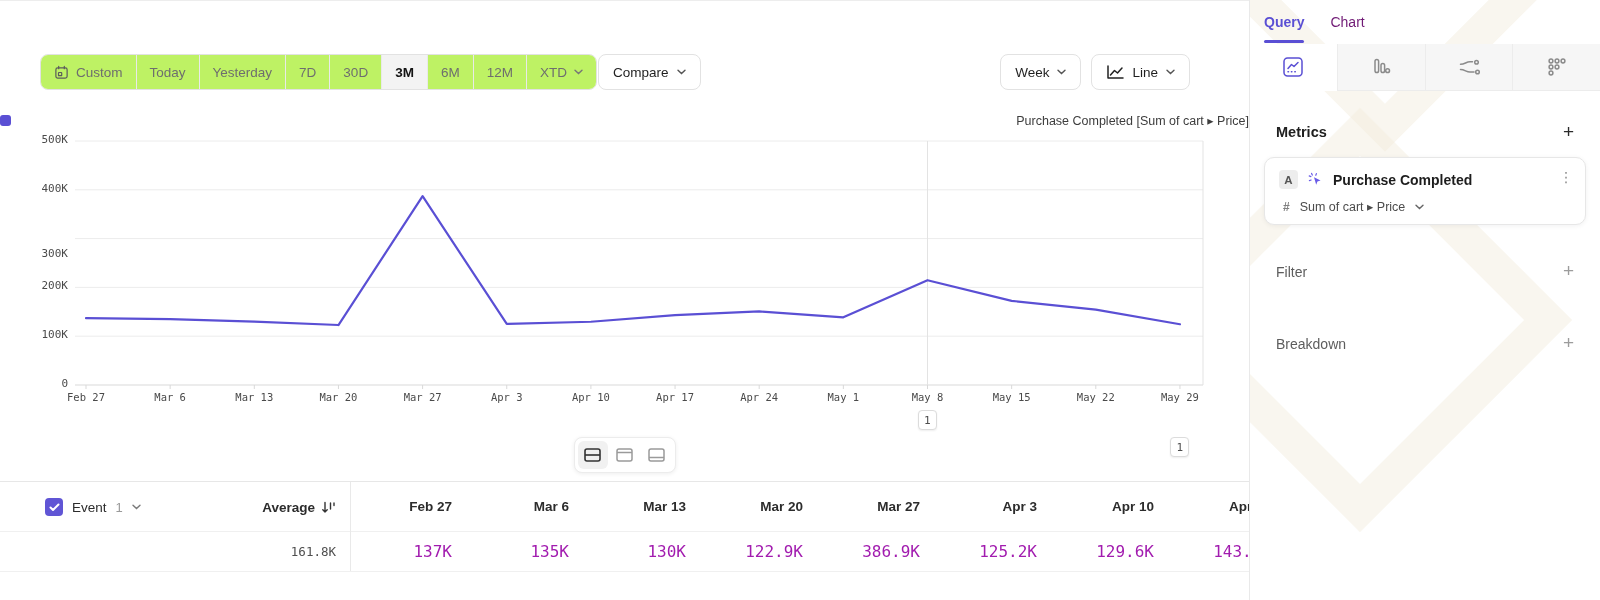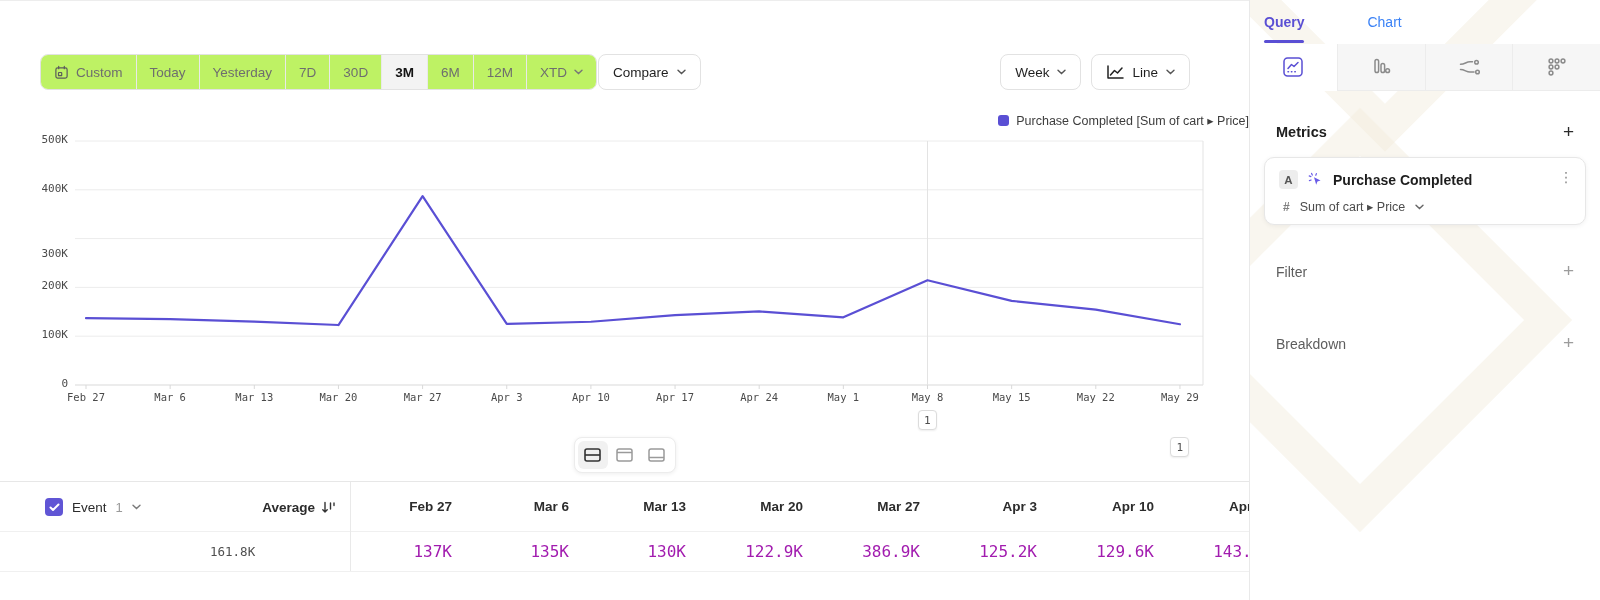--- a/index.html
+++ b/index.html
@@ -20,21 +20,21 @@
   .seg-item.active { background:#f3f3f3; color:#141414; font-weight:700; }
   .btn { position:absolute; height:36px; display:flex; align-items:center; gap:8px; padding:0 14px;
          border:1px solid #e2e2e2; border-radius:8px; background:#fff; font-size:13.5px;
          font-weight:500; color:#1f1f1f; cursor:pointer; white-space:nowrap; }
   #compare-btn { left:598px; top:54px; }
   .right-controls { position:absolute; right:59px; top:54px; display:flex; gap:10px; }
   .right-controls .btn { position:relative; }
   .chev svg { display:block; }
 
   
-  #legend { position:absolute; left:0; top:113px; width:1249px; display:flex; justify-content:flex-end;
+  #legend { position:absolute; left:0; top:113px; width:1249px; display:flex; justify-content:space-between;
             align-items:center; gap:7px; }
   #legend .swatch { width:11px; height:11px; border-radius:3px; }
   #legend .lbl { font-size:12.5px; color:#3d3d3d; }
 
   
   #chart-svg { position:absolute; left:0; top:0; width:1249px; height:455px; pointer-events:none; }
   .ylab { position:absolute; left:0; width:68px; text-align:right;
           font-family:"DejaVu Sans Mono", monospace; font-size:11px; color:#4a4a4a; }
   .xlab { position:absolute; width:84px; top:391px; text-align:center;
           font-family:"DejaVu Sans Mono", monospace; font-size:10.5px; color:#4a4a4a; }
@@ -59,42 +59,42 @@
   #tbl-event-head { position:absolute; left:45px; top:482px; height:50px; display:flex;
                     align-items:center; gap:9px; }
   #tbl-event-head .ev { font-size:13.5px; font-weight:500; color:#2c2c2c; }
   #tbl-event-head .cnt { font-size:13px; color:#9a9a9a; }
   #avg-head { position:absolute; left:210px; top:482px; width:126px; height:50px; display:flex;
               align-items:center; justify-content:flex-end; gap:6px; font-size:13.5px;
               font-weight:600; color:#2c2c2c; cursor:pointer; }
   #row-label { position:absolute; left:45px; top:532px; height:40px; display:flex;
                align-items:center; gap:10px; font-size:13.5px; color:#2e2e2e; }
   #avg-val { position:absolute; left:210px; top:532px; width:126px; height:40px; line-height:40px;
-             text-align:left; font-family:"DejaVu Sans Mono", monospace; font-size:12.5px; color:#4f4f4f; }
+             text-align:right; font-family:"DejaVu Sans Mono", monospace; font-size:12.5px; color:#4f4f4f; }
   .cols-wrap { position:absolute; left:351px; width:898px; overflow:hidden; white-space:nowrap; }
   #cols-head { top:482px; height:50px; }
   #cols-row  { top:532px; height:40px; }
   .col-cell { display:inline-block; width:117px; padding-right:16px; text-align:right; }
   #cols-head .col-cell { line-height:50px; font-size:13.5px; font-weight:600; color:#2c2c2c; }
   #cols-row .col-cell { line-height:40px; font-family:"DejaVu Sans Mono", monospace;
                         font-size:16px; color:#a21caf; }
   .checkbox { width:18px; height:18px; border-radius:4px; background:#6055d5; display:flex;
               align-items:center; justify-content:center; cursor:pointer; flex:none; }
 
   
   #sidebar { position:absolute; left:1249px; top:0; width:351px; height:600px; background:#fff;
              border-left:1px solid #e9e9e9; overflow:hidden; }
   .wm { position:absolute; transform:rotate(45deg); border:34px solid rgba(242,235,220,0.45); z-index:0; }
   .wm1 { left:10px; top:-150px; width:250px; height:250px; }
   .wm2 { left:-40px; top:170px; width:300px; height:300px; }
   .sb-tabs { position:absolute; left:0; top:0; width:100%; height:44px; display:flex;
              align-items:center; gap:26px; padding-left:14px; z-index:2; background:transparent; }
   .sb-tab { font-size:14px; cursor:pointer; }
   .sb-tab.active { color:#5a4fd4; font-weight:600; }
-  .sb-tab.inactive { color:#3b82f6;margin-left:37px; }
+  .sb-tab.inactive { color:#701a75; }
   .sb-underline { position:absolute; left:14px; top:40px; width:40px; height:3px; border-radius:3px;
                   background:#5a4fd4; z-index:2; }
   .report-tabs { position:absolute; left:0; top:44px; width:100%; height:47px; display:flex; z-index:2; }
   .report-tab { flex:1; display:flex; align-items:center; justify-content:center; cursor:pointer;
                 background:#f6f6f6; border-left:1px solid #ececec; border-bottom:1px solid #ececec; }
   .report-tab.active { background:#fff; border-left:none; border-bottom:1px solid transparent; }
   .sb-heading { position:absolute; left:26px; font-size:14.5px; font-weight:700; color:#202020; z-index:2; }
   .sb-subheading { position:absolute; left:26px; font-size:14px; color:#5d5d5d; z-index:2; }
   .sb-plus { position:absolute; right:26px; font-size:19px; font-weight:400; line-height:1;
              cursor:pointer; z-index:2; }

